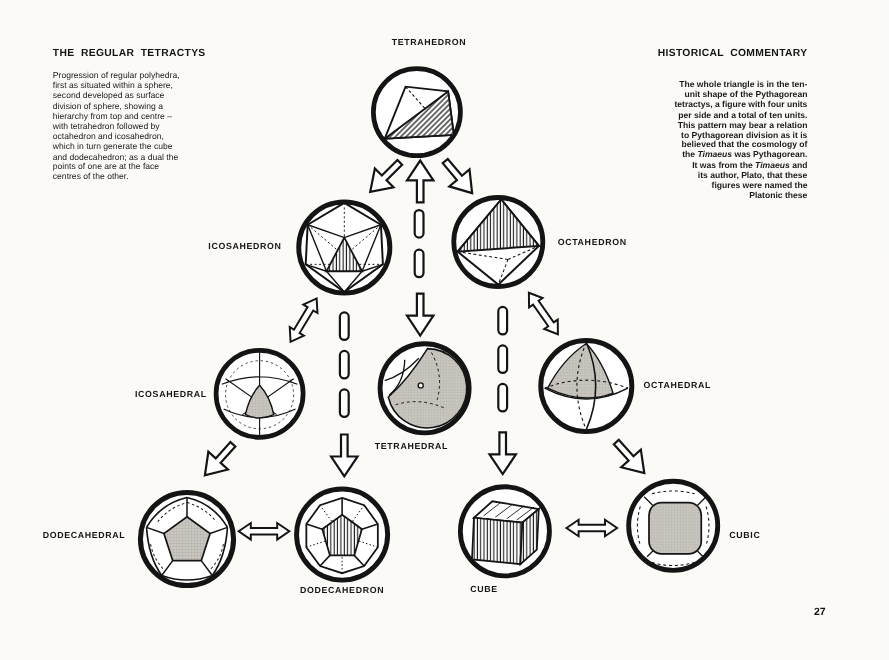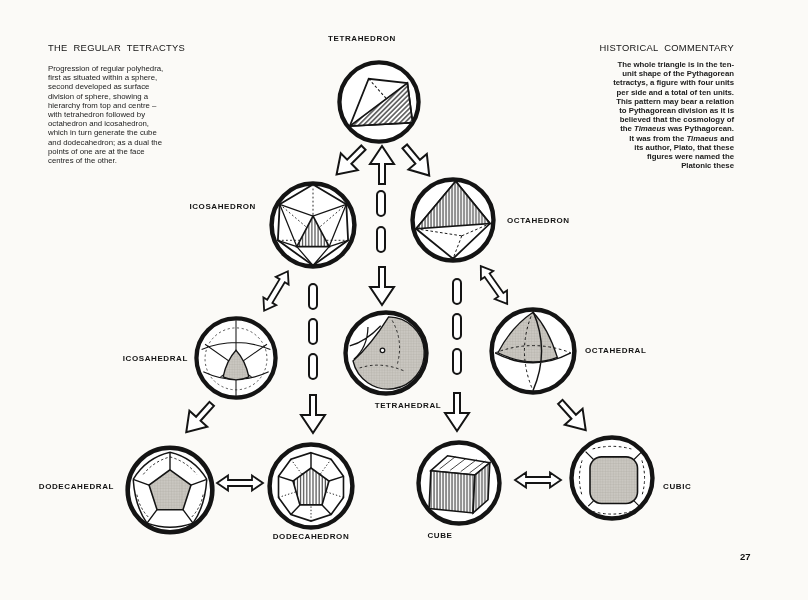--- a/index.html
+++ b/index.html
@@ -2,21 +2,21 @@
 <html><head>
 <meta charset="utf-8">
 <style>
   html,body{margin:0;padding:0;}
   .page{
     position:relative;width:808px;height:600px;overflow:hidden;
     background:#fbfaf7;color:#161616;
     font-family:"Liberation Sans",sans-serif;
   }
   .heading{
-    position:absolute;font-size:9.4px;font-weight:400;letter-spacing:.3px;
+    position:absolute;font-size:9.4px;font-weight:700;letter-spacing:.3px;
     word-spacing:3px;white-space:nowrap;color:#141414;
   }
   .bodytext{
     position:absolute;font-size:7.8px;font-weight:400;line-height:9.2px;
     color:#1b1b1b;white-space:pre;
   }
   .bodytext-right{
     position:absolute;font-size:7.8px;font-weight:700;line-height:9.2px;
     color:#1b1b1b;text-align:right;
   }
@@ -65,21 +65,21 @@
 division of sphere, showing a
 hierarchy from top and centre –
 with tetrahedron followed by
 octahedron and icosahedron,
 which in turn generate the cube
 and dodecahedron; as a dual the
 points of one are at the face
 centres of the other.</div>
 
   <div class="heading" style="right:74px;top:42px">HISTORICAL COMMENTARY</div>
-  <div class="bodytext-right" style="right:74px;top:60px">
+  <div class="bodytext-right" style="right:74px;top:72px">
       <div><span>The whole triangle is in the ten-</span></div>
       <div><span>unit shape of the Pythagorean</span></div>
       <div><span>tetractys, a figure with four units</span></div>
       <div><span>per side and a total of ten units.</span></div>
       <div><span>This pattern may bear a relation</span></div>
       <div><span>to Pythagorean division as it is</span></div>
       <div><span>believed that the cosmology of</span></div>
       <div><span>the </span><em>Timaeus</em><span> was Pythagorean.</span></div>
       <div><span>It was from the </span><em>Timaeus</em><span> and</span></div>
       <div><span>its author, Plato, that these</span></div>
@@ -90,32 +90,32 @@
   <div>
 
     <div class="node" style="left:336px;top:59px">
       <svg width="86" height="86" viewBox="0 0 100 100">
         <circle cx="50" cy="50" r="46" fill="#fff" stroke="#141414" stroke-width="5"></circle>
         <polygon points="16,78 38,23 83,28 89,74" fill="#fff" stroke="#141414" stroke-width="2"></polygon>
         <line x1="38" y1="23" x2="62" y2="50" stroke="#141414" stroke-width="1.2" stroke-dasharray="3,2.5"></line>
         <polygon points="16,78 83,28 89,74" fill="url(#p-diag)" stroke="#141414" stroke-width="2"></polygon>
       </svg>
     </div>
-    <div class="lbl" style="left:362px;top:34px;transform:translateX(-50%)">TETRAHEDRON</div>
+    <div class="lbl" style="left:390px;top:34px;transform:translateX(-50%)">TETRAHEDRON</div>
 
     <div class="node" style="left:268px;top:180px">
       <svg width="90" height="90" viewBox="0 0 100 100">
         <circle cx="50" cy="50" r="46" fill="#fff" stroke="#141414" stroke-width="5"></circle>
         <polygon points="50,5 87,27 89,67 50,95 11,67 13,27" fill="#fff" stroke="#141414" stroke-width="2"></polygon>
         <path d="M50,5 L50,40 M13,27 L68,74 M87,27 L32,74 M11,67 L89,67" fill="none" stroke="#141414" stroke-width="1" stroke-dasharray="2,2.5"></path>
         <path d="M13,27 L50,40 L87,27 M13,27 L32,74 M87,27 L68,74 M32,74 L11,67 M68,74 L89,67 M32,74 L50,95 M68,74 L50,95" fill="none" stroke="#141414" stroke-width="1.4"></path>
         <polygon points="32,74 68,74 50,40" fill="url(#p-vert)" stroke="#141414" stroke-width="1.8"></polygon>
       </svg>
     </div>
-    <div class="lbl" style="right:552px;top:202px">ICOSAHEDRON</div>
+    <div class="lbl" style="right:552px;top:219px">ICOSAHEDRON</div>
 
     <div class="node" style="left:409px;top:176px">
       <svg width="88" height="88" viewBox="0 0 100 100">
         <circle cx="50" cy="50" r="46" fill="#fff" stroke="#141414" stroke-width="5"></circle>
         <polygon points="53,6 92,54 50,94 8,60" fill="#fff" stroke="#141414" stroke-width="2"></polygon>
         <path d="M8,60 L60,68 M60,68 L92,54 M60,68 L50,94" fill="none" stroke="#141414" stroke-width="1.1" stroke-dasharray="3,2.5"></path>
         <polygon points="53,6 92,54 8,60" fill="url(#p-vert)" stroke="#141414" stroke-width="2"></polygon>
       </svg>
     </div>
     <div class="lbl" style="left:507px;top:216px">OCTAHEDRON</div>
@@ -132,21 +132,21 @@
 
     <div class="node" style="left:342px;top:309px">
       <svg width="88" height="88" viewBox="0 0 100 100">
         <circle cx="50" cy="50" r="46" fill="#fff" stroke="#141414" stroke-width="5"></circle>
         <path d="M53,9 A41,41 0 1 1 12.5,59 Q33,41 53,9 Z" fill="url(#p-gray)" stroke="#141414" stroke-width="1.6"></path>
         <path d="M8.8,42 Q27,37 44,19 M29.5,20.5 Q29,44 13.5,57" fill="none" stroke="#141414" stroke-width="1.4"></path>
         <path d="M57,13 Q70,36 63,62 M20,67 Q45,59 72,71" fill="none" stroke="#141414" stroke-width="1" stroke-dasharray="3,3"></path>
         <circle cx="46" cy="47" r="2.6" fill="#fff" stroke="#141414" stroke-width="1.4"></circle>
       </svg>
     </div>
-    <div class="lbl" style="left:408px;top:401px;transform:translateX(-50%)">TETRAHEDRAL</div>
+    <div class="lbl" style="left:374px;top:401px;transform:translateX(-50%)">TETRAHEDRAL</div>
 
     <div class="node" style="left:488px;top:306px">
       <svg width="90" height="90" viewBox="0 0 100 100">
         <circle cx="50" cy="50" r="46" fill="#fff" stroke="#141414" stroke-width="5"></circle>
         <path d="M50,7 Q26,23 11,52 Q46,69 77,57 Q67,25 50,7 Z" fill="url(#p-gray)" stroke="#141414" stroke-width="1.4"></path>
         <path d="M8,52 Q50,74 92,52 M50,6 Q69,50 50,94" fill="none" stroke="#141414" stroke-width="1.6"></path>
         <path d="M8,52 Q50,36 92,52 M50,6 Q31,50 50,94" fill="none" stroke="#141414" stroke-width="1.1" stroke-dasharray="3,3"></path>
       </svg>
     </div>
     <div class="lbl" style="left:585px;top:346px">OCTAHEDRAL</div>

